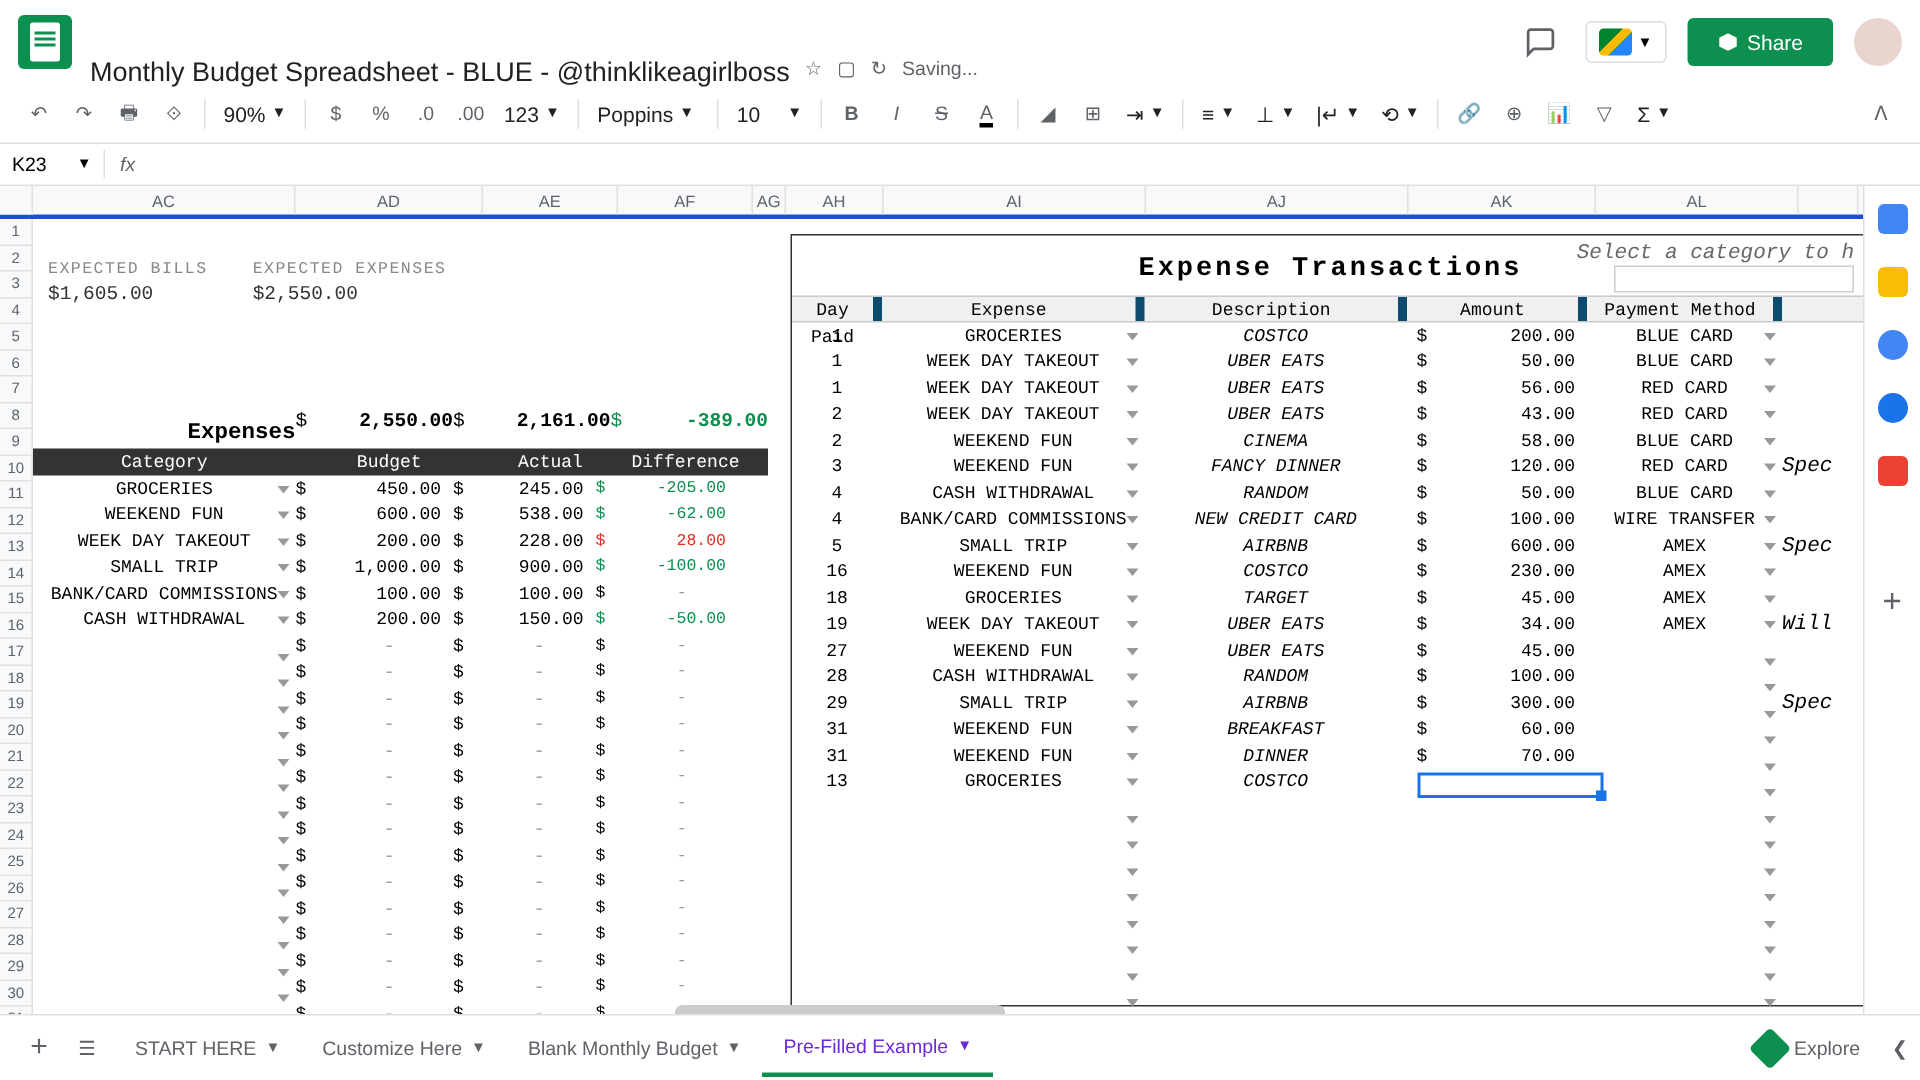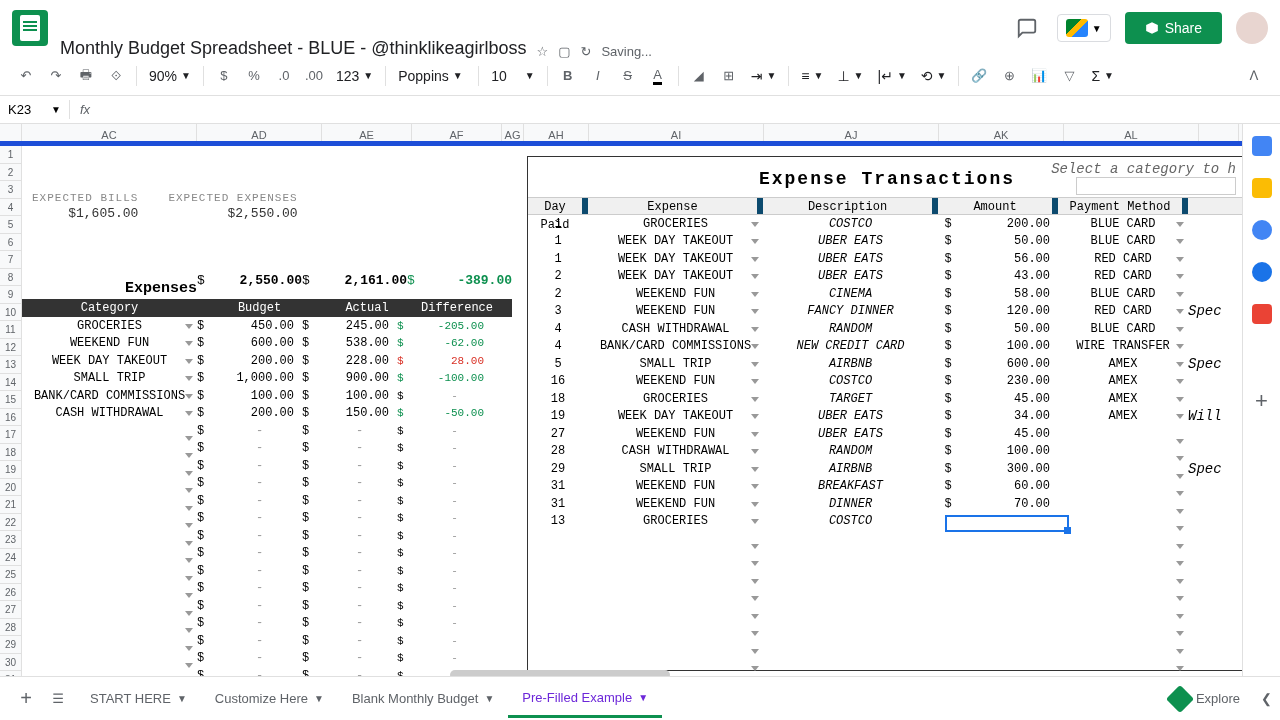--- a/index.html
+++ b/index.html
@@ -2,21 +2,21 @@
 <html><head>
 <meta charset="utf-8">
 <style>
 * { box-sizing: border-box; margin: 0; padding: 0; }
 body { font-family: Arial, sans-serif; font-size: 13px; background: #fff; overflow: hidden; width: 1280px; height: 720px; position: relative; }
 .header { display: flex; align-items: center; padding: 6px 12px; height: 56px; }
 .logo { width: 36px; height: 36px; background: #0d904f; border-radius: 4px; display: flex; align-items: center; justify-content: center; margin-right: 12px; }
 .logo-inner { width: 20px; height: 26px; background: #fff; border-radius: 2px; position: relative; }
 .logo-inner::after { content: ''; position: absolute; left: 3px; right: 3px; top: 6px; height: 2px; background: #0d904f; box-shadow: 0 4px 0 #0d904f, 0 8px 0 #0d904f; }
 .title-area { flex: 1; }
-.title-row { display: flex; align-items: flex-end; gap: 10px; margin-top: 40px; }
+.title-row { display: flex; align-items: flex-start; gap: 10px; margin-top: 40px; }
 .doc-title { font-size: 18px; color: #202124; }
 .title-icons { display: flex; gap: 10px; color: #5f6368; }
 .saving { color: #5f6368; font-size: 13px; }
 .menu-bar { display: flex; gap: 2px; margin-top: 2px; }
 .menu-item { padding: 4px 7px; font-size: 14px; color: #202124; cursor: pointer; border-radius: 4px; }
 .last-edit { color: #5f6368; text-decoration: underline; font-size: 13px; margin-left: 8px; }
 .header-right { display: flex; align-items: center; gap: 14px; }
 .icon-btn { width: 32px; height: 32px; display: flex; align-items: center; justify-content: center; color: #5f6368; cursor: pointer; border-radius: 50%; }
 .meet-btn { display: flex; align-items: center; gap: 4px; padding: 4px 8px; border: 1px solid #dadce0; border-radius: 4px; }
 .meet-icon { width: 22px; height: 18px; background: linear-gradient(135deg, #00832d 0%, #00832d 40%, #ffba00 40%, #ffba00 60%, #2684fc 60%); border-radius: 3px; }
@@ -27,29 +27,29 @@
 .tb-sep { width: 1px; height: 20px; background: #e0e0e0; margin: 0 4px; }
 .tb-select { display: flex; align-items: center; gap: 4px; padding: 2px 6px; color: #202124; font-size: 14px; cursor: pointer; }
 .tb-font { width: 80px; }
 .expand-btn { margin-left: auto; }
 .formula-bar { display: flex; align-items: center; height: 28px; border-bottom: 1px solid #e0e0e0; }
 .cell-ref { width: 70px; padding: 2px 8px; font-size: 13px; border-right: 1px solid #e0e0e0; display: flex; align-items: center; justify-content: space-between; }
 .fx { padding: 0 10px; color: #5f6368; font-style: italic; }
 .formula-input { flex: 1; padding: 2px 8px; border: none; outline: none; font-size: 13px; }
 .sheet-area { position: relative; height: 556px; overflow: hidden; display: flex; }
 .main-grid { flex: 1; position: relative; overflow: hidden; }
-.col-headers { display: flex; height: 22px; background: #f8f9fa; border-bottom: 5px solid #1d4ed8; position: sticky; top: 0; }
+.col-headers { display: flex; height: 22px; background: #f8f9fa; border-bottom: 3px solid #1d4ed8; position: sticky; top: 0; }
 .corner { width: 22px; border-right: 1px solid #e0e0e0; background: #f8f9fa; }
 .col-h { border-right: 1px solid #e0e0e0; text-align: center; font-size: 11px; color: #5f6368; line-height: 22px; }
 .grid-body { display: flex; height: 534px; overflow: hidden; }
 .row-headers { width: 22px; background: #f8f9fa; border-right: 1px solid #e0e0e0; }
 .row-h { height: 17.5px; border-bottom: 1px solid #e0e0e0; text-align: center; font-size: 10px; color: #5f6368; line-height: 17.5px; }
 .cells { flex: 1; position: relative; font-family: 'Courier New', monospace; }
 .summary-box { position: absolute; left: 10px; top: 28px; display: flex; gap: 30px; }
-.summary-item { text-align: right; margin-top: 18px; }
+.summary-item { text-align: left; }
 .summary-label { font-size: 11px; letter-spacing: 1px; color: #888; }
 .summary-val { font-size: 13px; color: #333; margin-top: 2px; }
 .expenses-hdr { position: absolute; left: 10px; top: 118px; width: 480px; display: flex; align-items: center; }
 .exp-title { font-size: 15px; font-weight: bold; width: 175px; text-align: right; margin-top: 16px; }
 .exp-col { display: flex; align-items: center; }
 .dollar { width: 20px; }
 .exp-val { width: 85px; text-align: right; font-weight: bold; }
 .green { color: #0d904f; }
 .red { color: #d93025; }
 .category-table { position: absolute; left: 0; top: 153px; width: 490px; }

